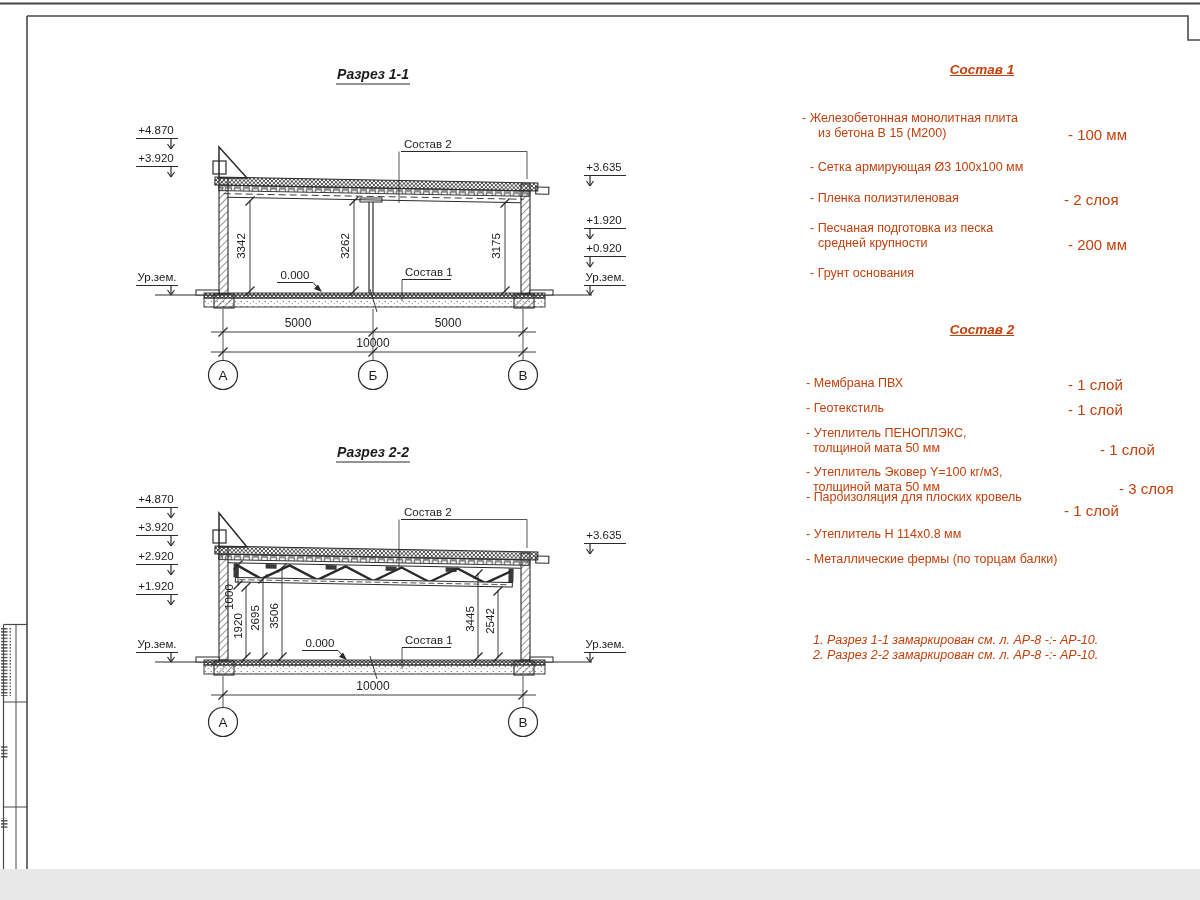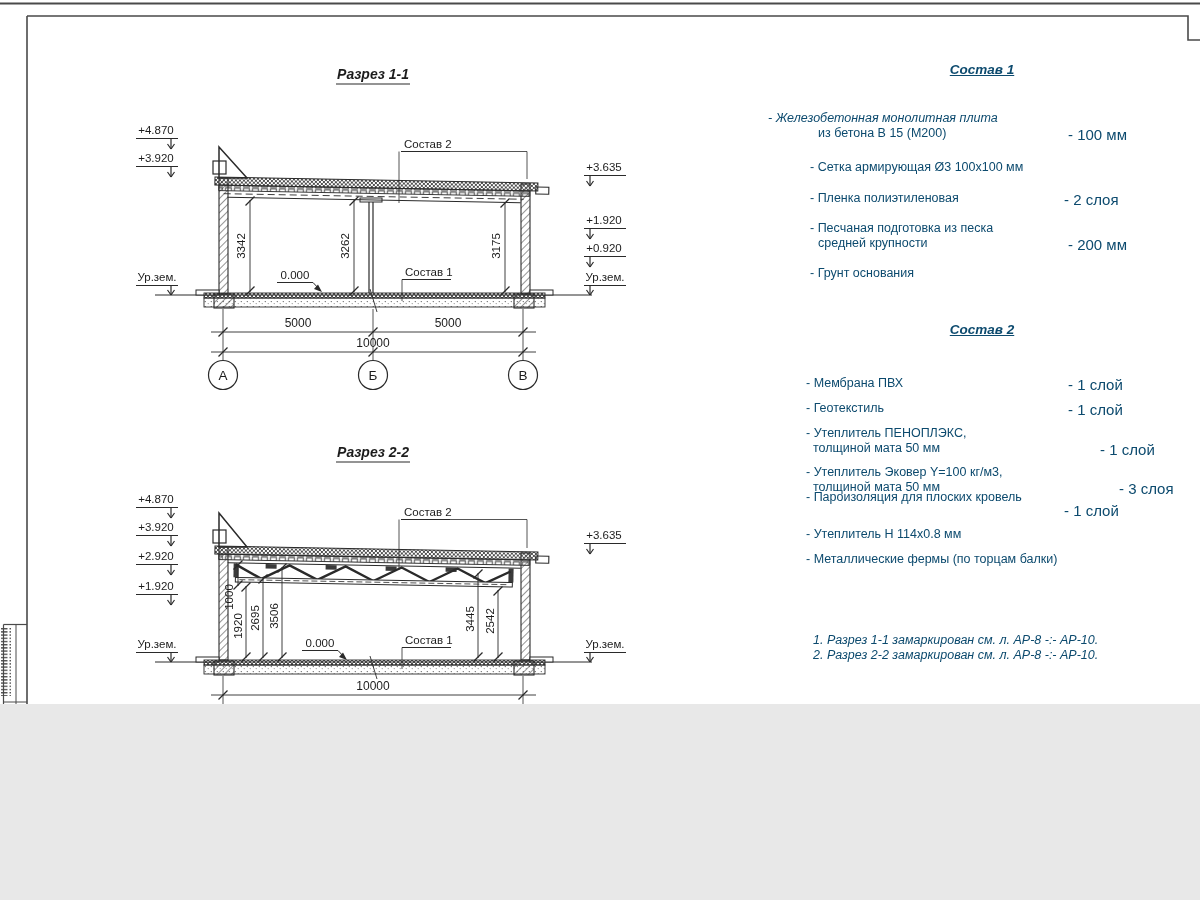--- a/index.html
+++ b/index.html
@@ -1,17 +1,17 @@
 <!DOCTYPE html>
 <html><head>
 <meta charset="utf-8">
 <style>
   html,body{margin:0;padding:0;background:#e8e8e8;}
-  #sheet{position:relative;width:1200px;height:704px;background:#ffffff;overflow:hidden;
-         font-family:"Liberation Sans",sans-serif;color:#0c4a6e;}
+  #sheet{position:relative;width:1200px;height:869px;background:#ffffff;overflow:hidden;
+         font-family:"Liberation Sans",sans-serif;color:#c2410c;}
   svg{position:absolute;left:0;top:0;}
   svg text{font-family:"Liberation Sans",sans-serif;fill:#1c1c1c;}
   .abs{position:absolute;white-space:nowrap;}
   .comp-title{font-size:13.5px;font-weight:bold;font-style:italic;text-decoration:underline;
               width:140px;text-align:center;}
   .item{font-size:12.5px;line-height:15px;}
   .val{font-size:15px;}
   .note{font-size:12.5px;font-style:italic;}
 </style>
 </head>
@@ -366,21 +366,21 @@
     </g>
     <g>
       <circle cx="523" cy="722" r="14.5" stroke-width="1.2"></circle>
       <text x="523" y="727" font-size="13.5" text-anchor="middle" stroke="none">В</text>
     </g>
   </g>
 </svg>
 
 <div>
   <div class="abs comp-title" style="left:912px;top:62px;">Состав 1</div>
-  <div class="abs item" style="left:768px;top:111px;font-style:italic;">- Железобетонная  монолитная плита</div>
+  <div class="abs item" style="left:802px;top:111px;">- Железобетонная  монолитная плита</div>
   <div class="abs item" style="left:818px;top:126px;">из бетона В 15 (М200)</div>
   <div class="abs val" style="left:1068px;top:126px;">- 100 мм</div>
   <div class="abs item" style="left:810px;top:160px;">- Сетка армирующая Ø3 100x100 мм</div>
   <div class="abs item" style="left:810px;top:191px;">- Пленка полиэтиленовая</div>
   <div class="abs val" style="left:1064px;top:191px;">-  2 слоя</div>
   <div class="abs item" style="left:810px;top:221px;">- Песчаная подготовка из песка</div>
   <div class="abs item" style="left:818px;top:236px;">средней крупности</div>
   <div class="abs val" style="left:1068px;top:236px;">- 200 мм</div>
   <div class="abs item" style="left:810px;top:266px;">- Грунт основания</div>
 </div>

